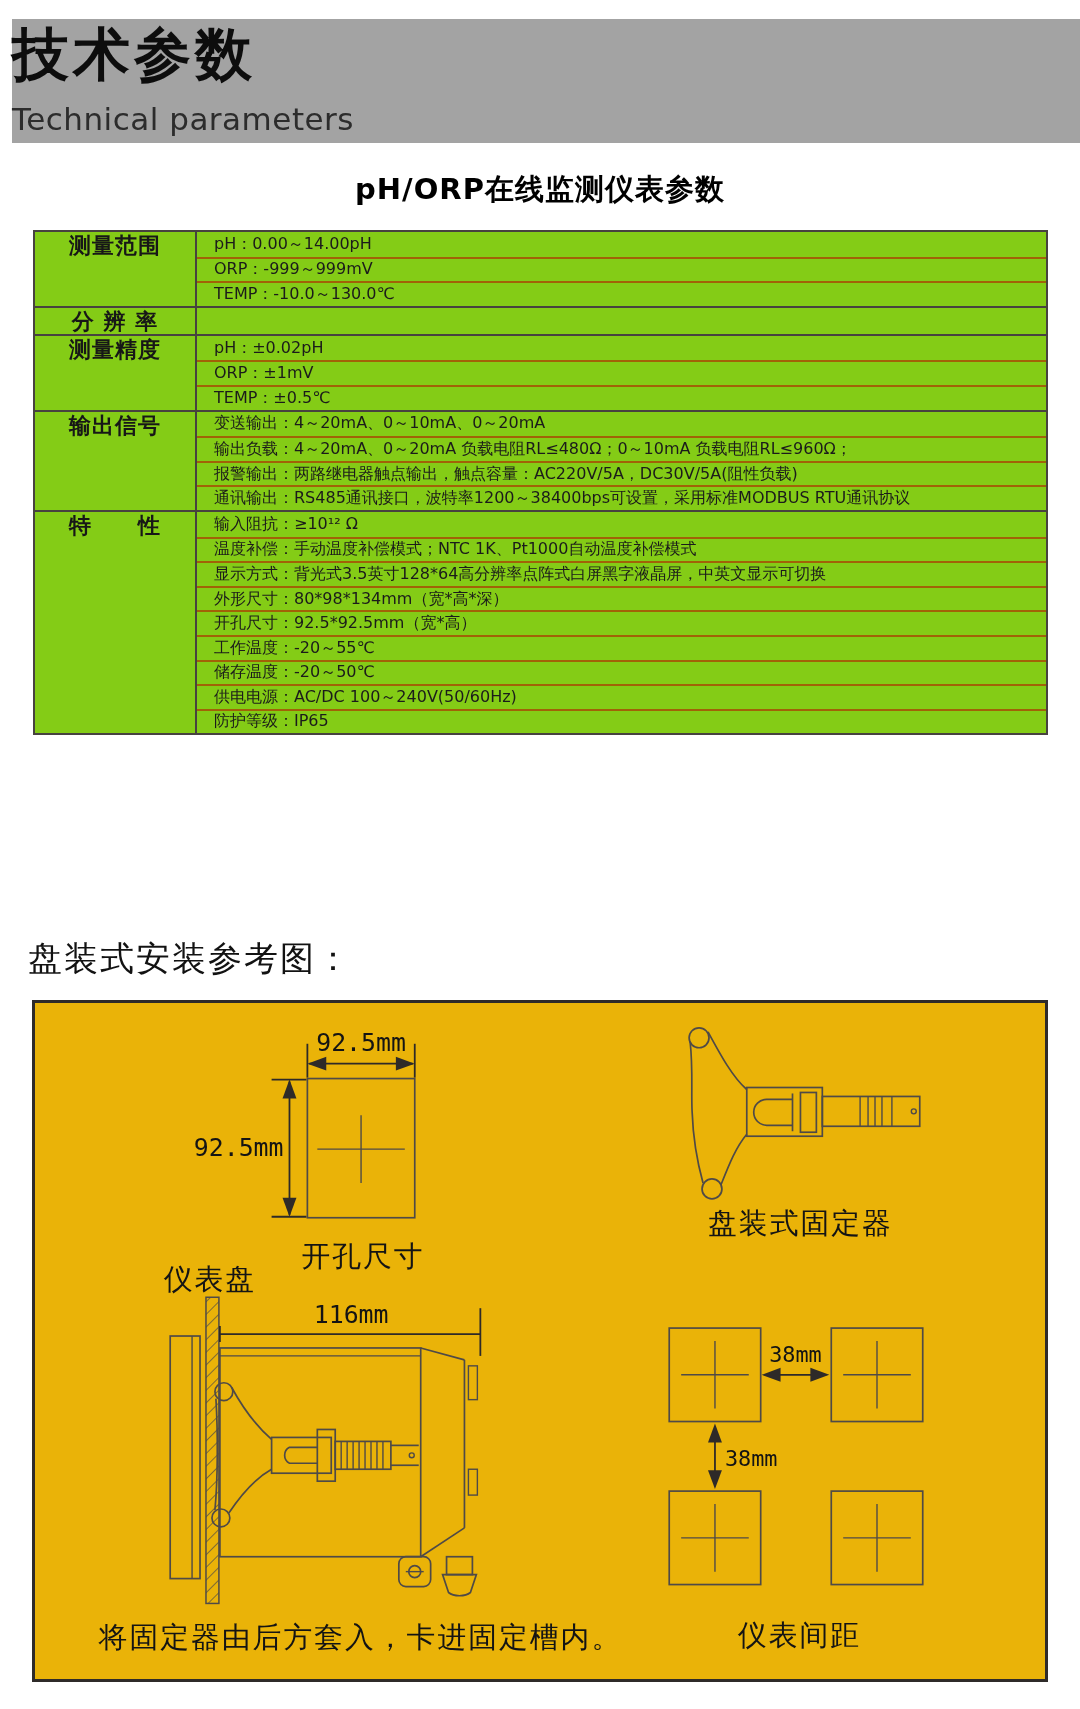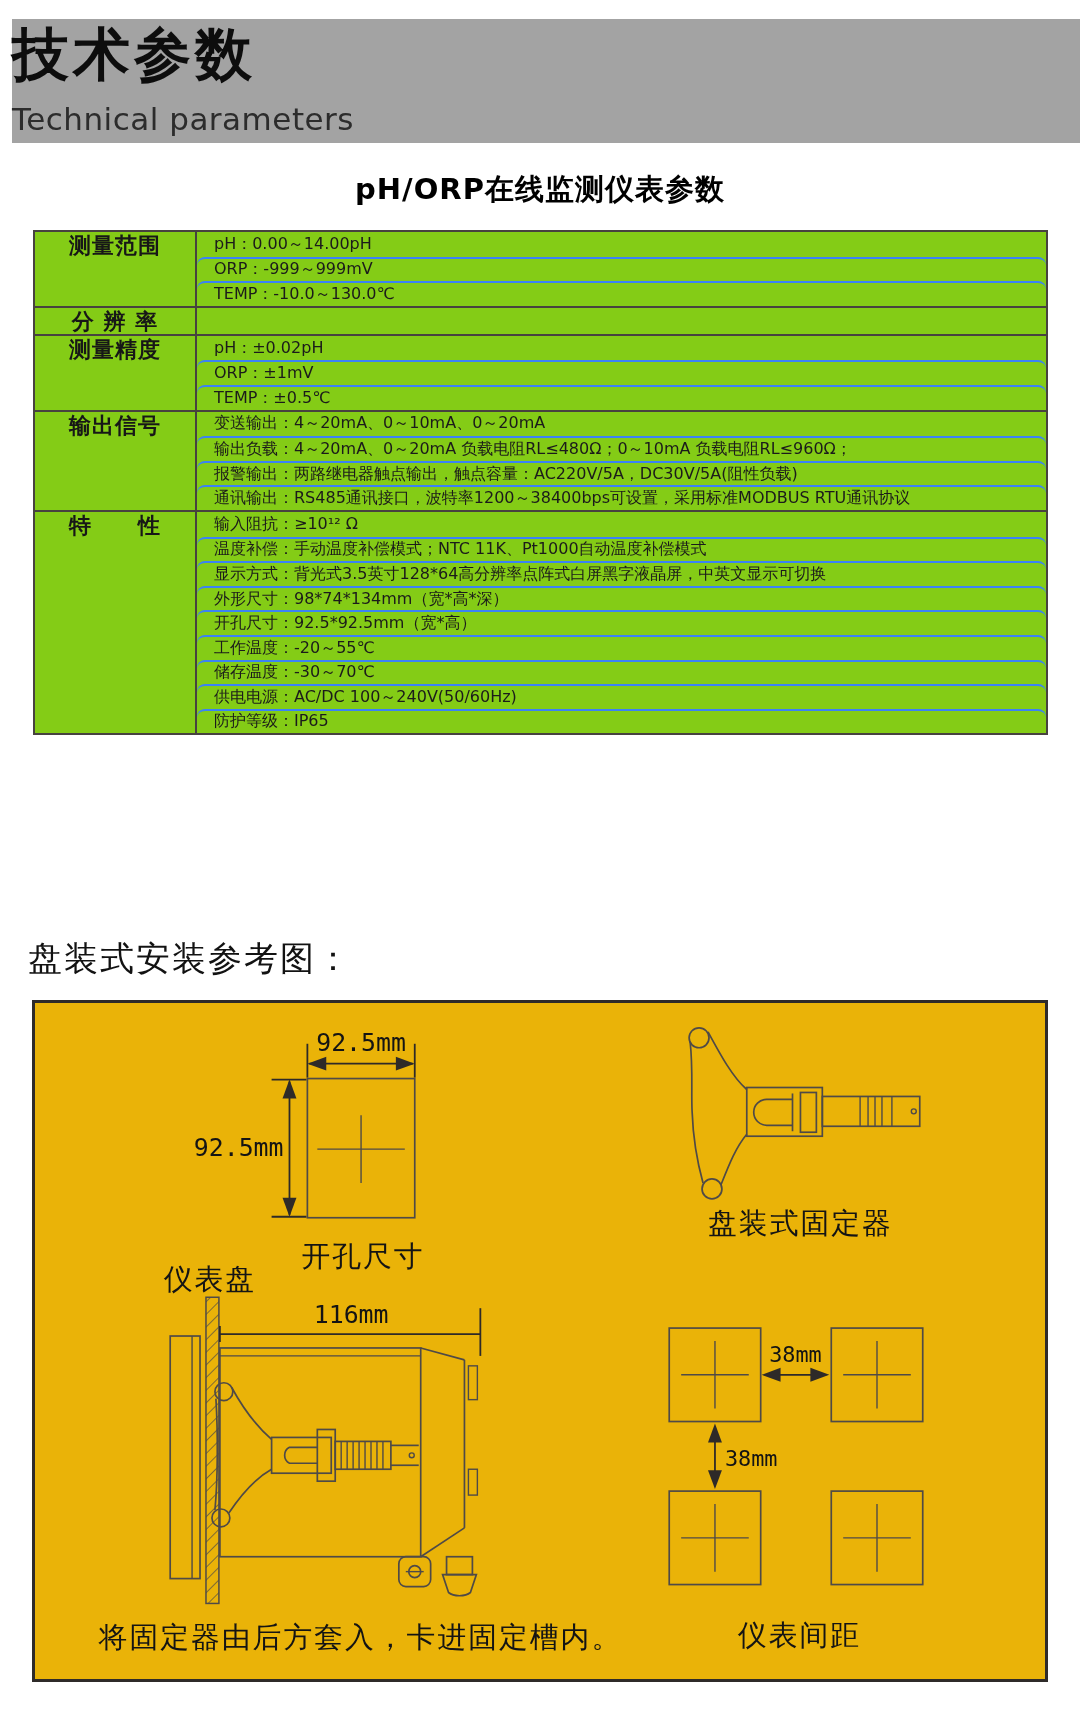--- a/index.html
+++ b/index.html
@@ -38,21 +38,21 @@
     display:flex; justify-content:center; align-items:flex-start;
     padding-top:1px; letter-spacing:1px; line-height:25px;
   }
   .rows { display:flex; flex-direction:column; }
   .vrow {
     height:24.6px; display:flex; align-items:center;
     padding-left:17px; font-size:16px; font-weight:500; color:#1b1b1b;
     white-space:nowrap; overflow:hidden; letter-spacing:0px;
     font-family:"DejaVu Sans","Liberation Sans",sans-serif;
   }
-  .vrow + .vrow { border-top:2px solid #3b82f6;border-radius:8px; }
+  .vrow + .vrow { border-top:2px solid #a16207; }
 
   
   .diagram-heading {
     position:absolute; left:28px; top:936px;
     font-size:34px; font-weight:500; color:#121212; letter-spacing:2px;
   }
   .diagram-box {
     position:absolute; left:32px; top:1000px; width:1016px; height:682px;
     border:3px solid #2f2b29; background:#eab308;
   }
@@ -102,26 +102,26 @@
       <div class="vrow">变送输出：4～20mA、0～10mA、0～20mA</div>
       <div class="vrow">输出负载：4～20mA、0～20mA 负载电阻RL≤480Ω；0～10mA 负载电阻RL≤960Ω；</div>
       <div class="vrow">报警输出：两路继电器触点输出，触点容量：AC220V/5A，DC30V/5A(阻性负载)</div>
       <div class="vrow">通讯输出：RS485通讯接口，波特率1200～38400bps可设置，采用标准MODBUS RTU通讯协议</div>
     </div>
   </div>
   <div class="group">
     <div class="glabel">特　　性</div>
     <div class="rows">
       <div class="vrow">输入阻抗：≥10¹² Ω</div>
-      <div class="vrow">温度补偿：手动温度补偿模式；NTC 11K、Pt1000自动温度补偿模式</div>
+      <div class="vrow">温度补偿：手动温度补偿模式；NTC 1K、Pt1000自动温度补偿模式</div>
       <div class="vrow">显示方式：背光式3.5英寸128*64高分辨率点阵式白屏黑字液晶屏，中英文显示可切换</div>
-      <div class="vrow">外形尺寸：98*74*134mm（宽*高*深）</div>
+      <div class="vrow">外形尺寸：80*98*134mm（宽*高*深）</div>
       <div class="vrow">开孔尺寸：92.5*92.5mm（宽*高）</div>
       <div class="vrow">工作温度：-20～55℃</div>
-      <div class="vrow">储存温度：-30～70℃</div>
+      <div class="vrow">储存温度：-20～50℃</div>
       <div class="vrow">供电电源：AC/DC 100～240V(50/60Hz)</div>
       <div class="vrow">防护等级：IP65</div>
     </div>
   </div>
 </div>
 
 <div class="diagram-heading">盘装式安装参考图：</div>
 
 <div class="diagram-box">
 <svg viewBox="0 0 1016 678">

